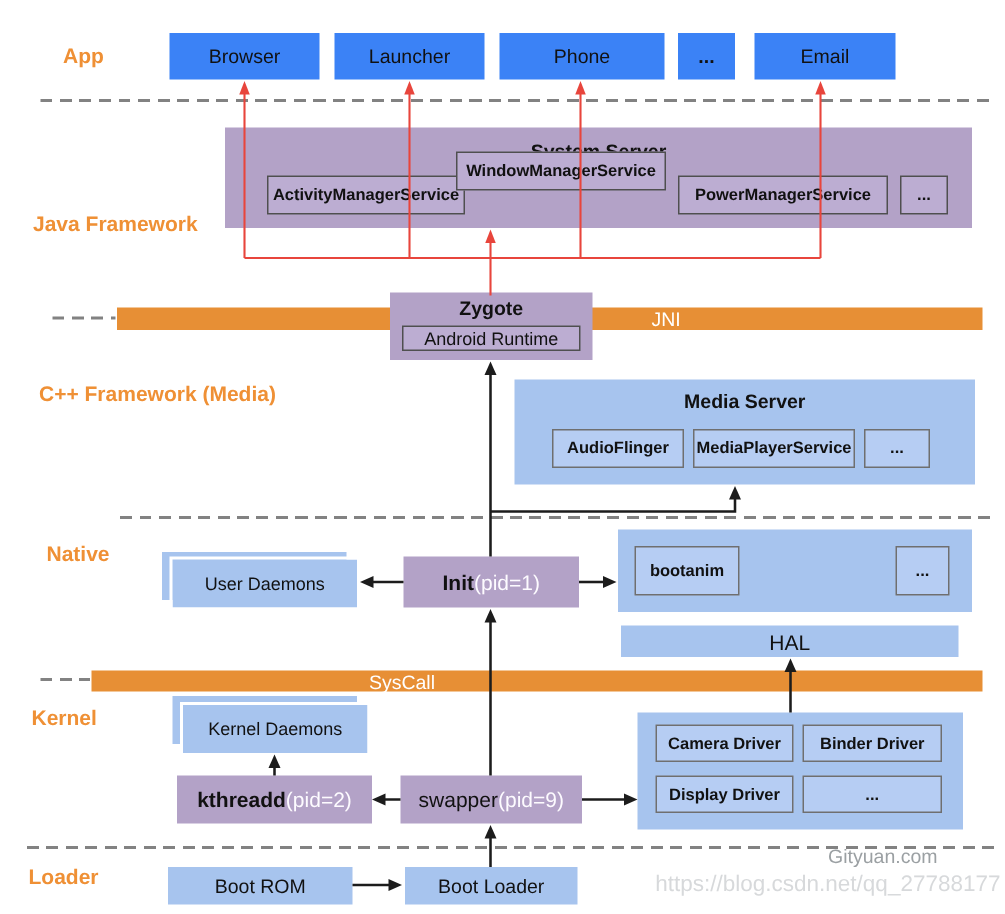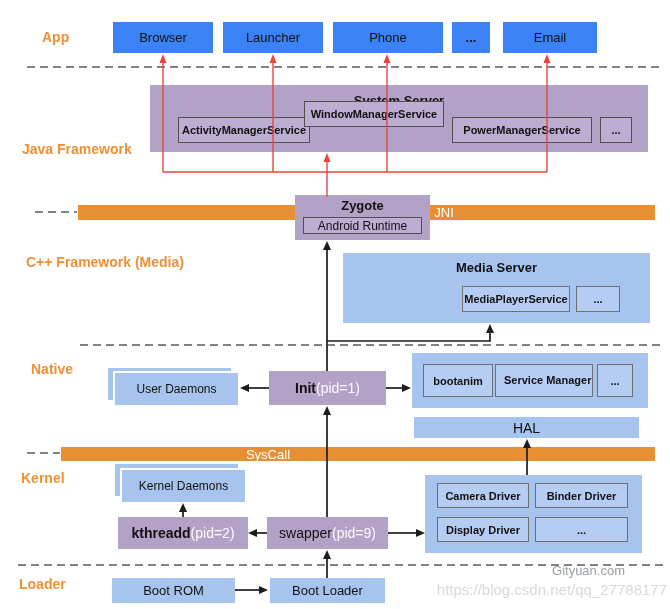--- a/index.html
+++ b/index.html
@@ -46,21 +46,21 @@
   .stack-back{position:absolute;background:#a7c4ee;}
   .dash-line{
     position:absolute;height:2px;
     background:repeating-linear-gradient(90deg,#828282 0,#828282 8px,transparent 8px,transparent 13px);
   }
   .orange-bar{position:absolute;background:#e78f35;}
   .bar-text{position:absolute;color:#fff;font-size:13px;text-align:center;}
   .wm1{position:absolute;color:#9ba0a3;font-size:13px;}
   .wm2{position:absolute;color:#d7d9db;font-size:15px;white-space:nowrap;}
   svg.overlay{position:absolute;left:0;top:0;z-index:10;pointer-events:none;}
-  .z2{z-index:2;margin-left:35px;}
+  .z2{z-index:2;}
 </style>
 </head>
 <body>
 
 <div class="canvas">
 
   <div class="layer-label" style="left:42px;top:29px;">App</div>
   <div class="layer-label" style="left:22px;top:141px;">Java Framework</div>
   <div class="layer-label" style="left:26px;top:254px;">C++ Framework (Media)</div>
   <div class="layer-label" style="left:31px;top:361px;">Native</div>
@@ -109,20 +109,23 @@
   <div class="bar-text" style="left:420px;top:205px;width:48px;">JNI</div>
   <div class="purple-box z2" style="left:260px;top:195px;width:135px;height:45px;">
     <div class="box-title" style="top:3px;">Zygote</div>
     <div class="purple-sub" style="left:8px;top:22px;width:119px;height:17px;font-weight:normal;font-size:12px;">
         <span>Android Runtime</span>
       </div>
   </div>
 
   <div class="blue-box" style="left:343px;top:253px;width:307px;height:70px;display:block;">
     <div class="box-title" style="top:7px;">Media Server</div>
+    <div class="blue-sub" style="left:25px;top:33px;width:88px;height:26px;">
+        <span>AudioFlinger</span>
+      </div>
     <div class="blue-sub" style="left:119px;top:33px;width:108px;height:26px;justify-content:center;">
         <span>MediaPlayerService</span>
       </div>
     <div class="blue-sub" style="left:233px;top:33px;width:44px;height:26px;">
         <span>...</span>
       </div>
   </div>
 
   <div class="stack-back" style="left:108px;top:368px;width:123px;height:32px;"></div>
   <div class="stack-front" style="left:115px;top:373px;width:123px;height:32px;">
@@ -130,23 +133,20 @@
     </div>
 
   <div class="purple-box pid-box" style="left:269px;top:371px;width:117px;height:34px;">
     <span class="pname" style="font-weight:bold;">Init</span>
       <span class="ppid">(pid=1)</span>
   </div>
 
   <div class="blue-box" style="left:412px;top:353px;width:236px;height:55px;display:block;">
     <div class="blue-sub" style="left:11px;top:11px;width:70px;height:33px;">
         <span>bootanim</span>
-      </div>
-    <div class="blue-sub" style="left:83px;top:11px;width:98px;height:33px;justify-content:flex-start;padding-left:8px;line-height:1.15;">
-        <span>Service Manager</span>
       </div>
     <div class="blue-sub" style="left:185px;top:11px;width:36px;height:33px;">
         <span>...</span>
       </div>
   </div>
 
   <div class="blue-box" style="left:414px;top:417px;width:225px;height:21px;font-size:14px;">
       <span>HAL</span>
     </div>
 

